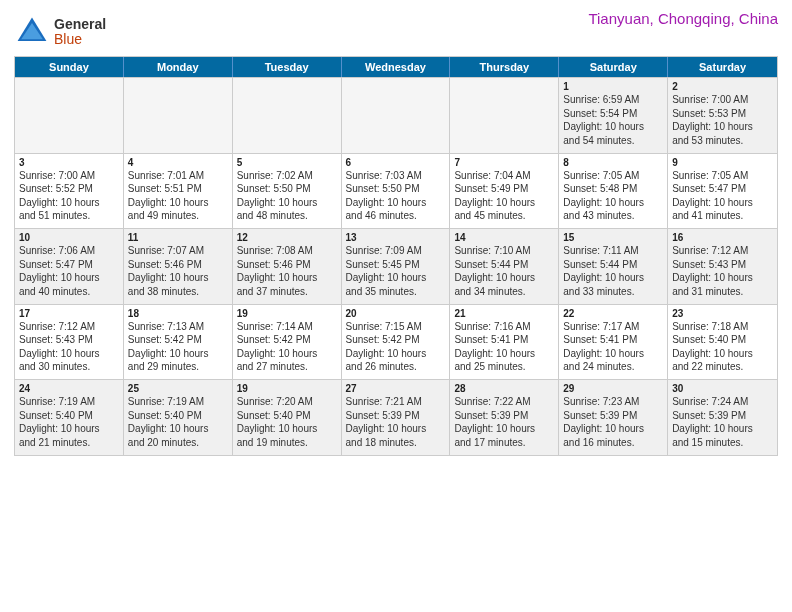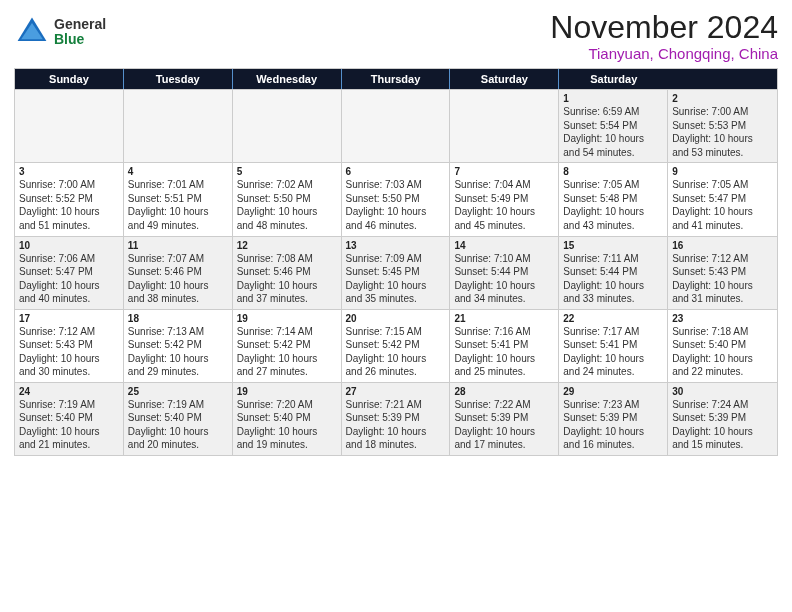--- a/index.html
+++ b/index.html
@@ -33,22 +33,22 @@
       flex-direction: column;
       line-height: 1.1;
     }
     .logo-general {
       font-size: 14px;
       font-weight: bold;
       color: #333;
     }
     .logo-blue {
       font-size: 14px;
-      font-weight: bold;
-      color: #15803d;
+      font-weight: normal;
+      color: #c2410c;
     }
     .logo-icon {
       width: 36px;
       height: 36px;
       margin-right: 4px;
     }
     .title-block {
       text-align: right;
     }
     .month-title {
@@ -63,21 +63,21 @@
     }
     .calendar {
       flex: 1;
       display: flex;
       flex-direction: column;
       border: 1px solid #ccc;
     }
     .cal-header {
       display: grid;
       grid-template-columns: repeat(7, 1fr);
-      background: #0f172a;
+      background: #0369a1;
     }
     .cal-header-cell {
       color: #fff;
       font-size: 11px;
       font-weight: bold;
       text-align: center;
       padding: 4px 2px;
       border-right: 1px solid #5590cc;
     }
     .cal-header-cell:last-child {
@@ -133,28 +133,28 @@
       <svg class="logo-icon" viewBox="0 0 40 40">
         <polygon points="20,4 36,30 4,30" fill="#1a6dbf"></polygon>
         <polygon points="20,10 32,28 8,28" fill="#4a9de0"></polygon>
       </svg>
       <div class="logo-text">
         <span class="logo-general">General</span>
         <span class="logo-blue">Blue</span>
       </div>
     </div>
     <div class="title-block">
-      <div class="month-title">November 2024</div>
       <div class="location">Tianyuan, Chongqing, China</div>
     </div>
   </div>
 
   <div class="calendar">
     <div class="cal-header">
     <div class="cal-header-cell">Sunday</div>
+        <div class="cal-header-cell">Monday</div>
         <div class="cal-header-cell">Tuesday</div>
         <div class="cal-header-cell">Wednesday</div>
         <div class="cal-header-cell">Thursday</div>
         <div class="cal-header-cell">Saturday</div>
         <div class="cal-header-cell">Saturday</div>
       </div>
     <div class="cal-body">
     <div class="cal-row">
           <div class="cal-cell empty"></div>
           <div class="cal-cell empty"></div>

